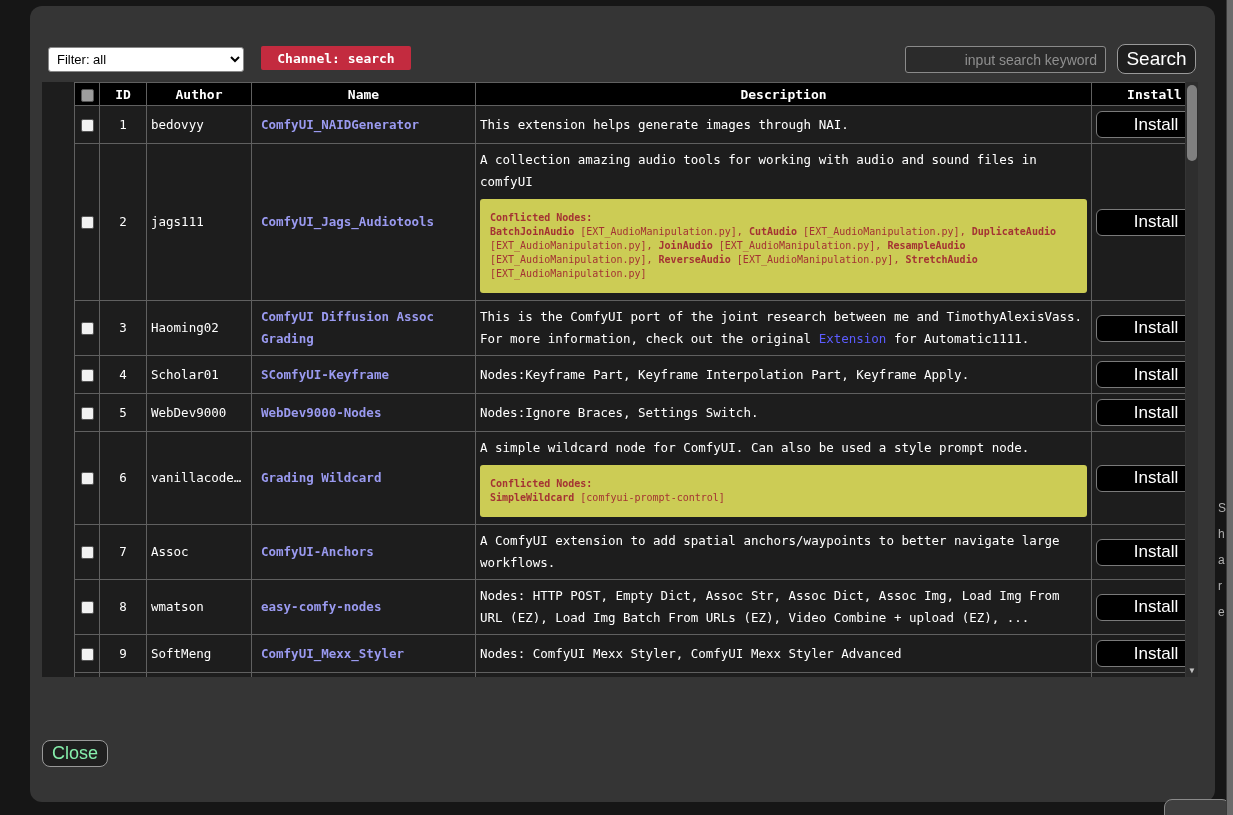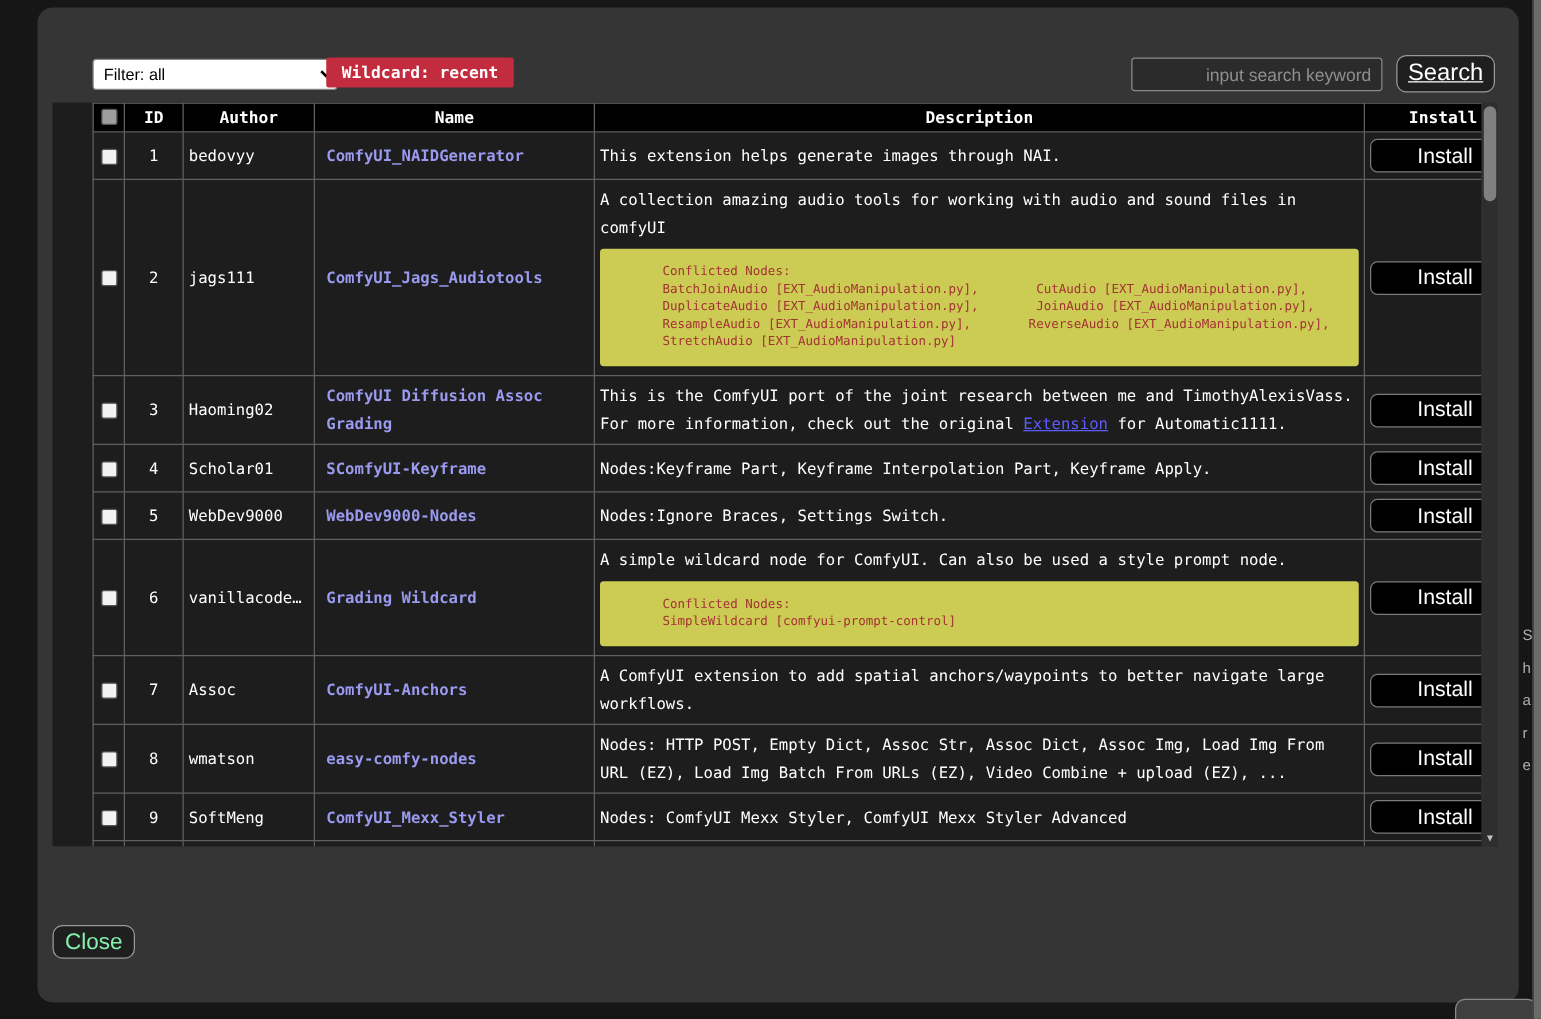--- a/index.html
+++ b/index.html
@@ -9,38 +9,38 @@
     font-family:"DejaVu Sans Mono", monospace;
   }
   .dialog {
     position:absolute; left:30px; top:6px; width:1185px; height:796px;
     background:var(--dialog-bg,#353535); border-radius:12px;
   }
   
   .filter-select {
     position:absolute; left:18px; top:41px; width:196px; height:25px;
     font:13px "Liberation Sans", sans-serif; background:#ffffff; color:#000;
-    border:1px solid #888; border-radius:3px; padding:0 4px;margin-left:26px;
+    border:1px solid #888; border-radius:3px; padding:0 4px;
   }
   .channel-badge {
     position:absolute; left:231px; top:40px; width:150px; height:24px;
     background:var(--badge-bg,#c32b3f); color:#fff;
     font:bold 13px "DejaVu Sans Mono", monospace;
     display:flex; align-items:center; justify-content:center; border-radius:2px;
   }
   .search-input {
     position:absolute; left:875px; top:40px; width:201px; height:27px;
     background:#2b2b2b; border:1px solid #8a8a8a; border-radius:3px;
     color:#ddd; font:14px "Liberation Sans", sans-serif; padding:0 8px;text-align:right;
   }
   .search-input::placeholder { color:#8f8f8f; }
   .search-btn {
     position:absolute; left:1087px; top:38px; width:79px; height:30px;
     background:#1f1f1f; color:#fff; border:1px solid #999; border-radius:8px;
-    font:19px "Liberation Sans", sans-serif; cursor:pointer;text-decoration:underline;
+    font:19px "Liberation Sans", sans-serif; cursor:pointer;
   }
   
   .grid {
     position:absolute; left:12px; top:76px; width:1143px; height:595px;
     overflow:hidden; background:var(--row-bg,#1d1d1d);padding-left:32px;
   }
   table { border-collapse:collapse; width:1143px; table-layout:fixed; }
   th,td { border:1px solid #606060; }
   thead th {
     background:var(--header-bg,#000); color:#fff; height:23px;
@@ -58,27 +58,27 @@
   input[type=checkbox] {
     appearance:none; -webkit-appearance:none;
     width:13px; height:13px; background:#f2f2f2;
     border:1px solid #555; border-radius:2px; vertical-align:middle; cursor:pointer;
   }
   thead input[type=checkbox] { background:#9e9e9e; }
   .name-link {
     font-weight:bold; color:var(--name-link,#9a9af0);
     cursor:pointer;
   }
-  .desc-link { color:var(--desc-link,#5c5cff); text-decoration:underline; cursor:pointer; }
+  .desc-link { color:var(--desc-link,#5c5cff); cursor:pointer; }
   .conflict-box {
     background:var(--conflict-bg,#cccc55); color:var(--conflict-text,#a43333);
     font-size:10px; line-height:14px; padding:12px 10px; margin:6px 0 2px 0;
     border-radius:3px;
   }
-  .conflict-title, .conflict-node { font-weight:normal;margin-left:40px; }
+  .conflict-title, .conflict-node { font-weight:bold; }
   .install-btn {
     width:120px; height:27px; background:var(--install-bg,#000); color:#fff;
     border:1px solid #7a7a7a; border-radius:6px;
     font:17px "Liberation Sans", sans-serif; cursor:pointer;
   }
   
   .tscroll {
     position:absolute; left:1156px; top:76px; width:12px; height:595px;
     background:#2e2e2e;
   }
@@ -114,21 +114,21 @@
 </style>
 </head>
 <body>
 
 <div class="dialog">
 
   <select class="filter-select">
     <option>Filter: all</option>
   </select>
 
-  <div class="channel-badge">Wildcard: recent</div>
+  <div class="channel-badge">Channel: search</div>
 
   <input class="search-input" type="text" placeholder="input search keyword" style="">
 
   <button class="search-btn">Search</button>
 
   <div class="grid">
     <table>
       <colgroup>
         <col style="width:25px">
           <col style="width:47px">

